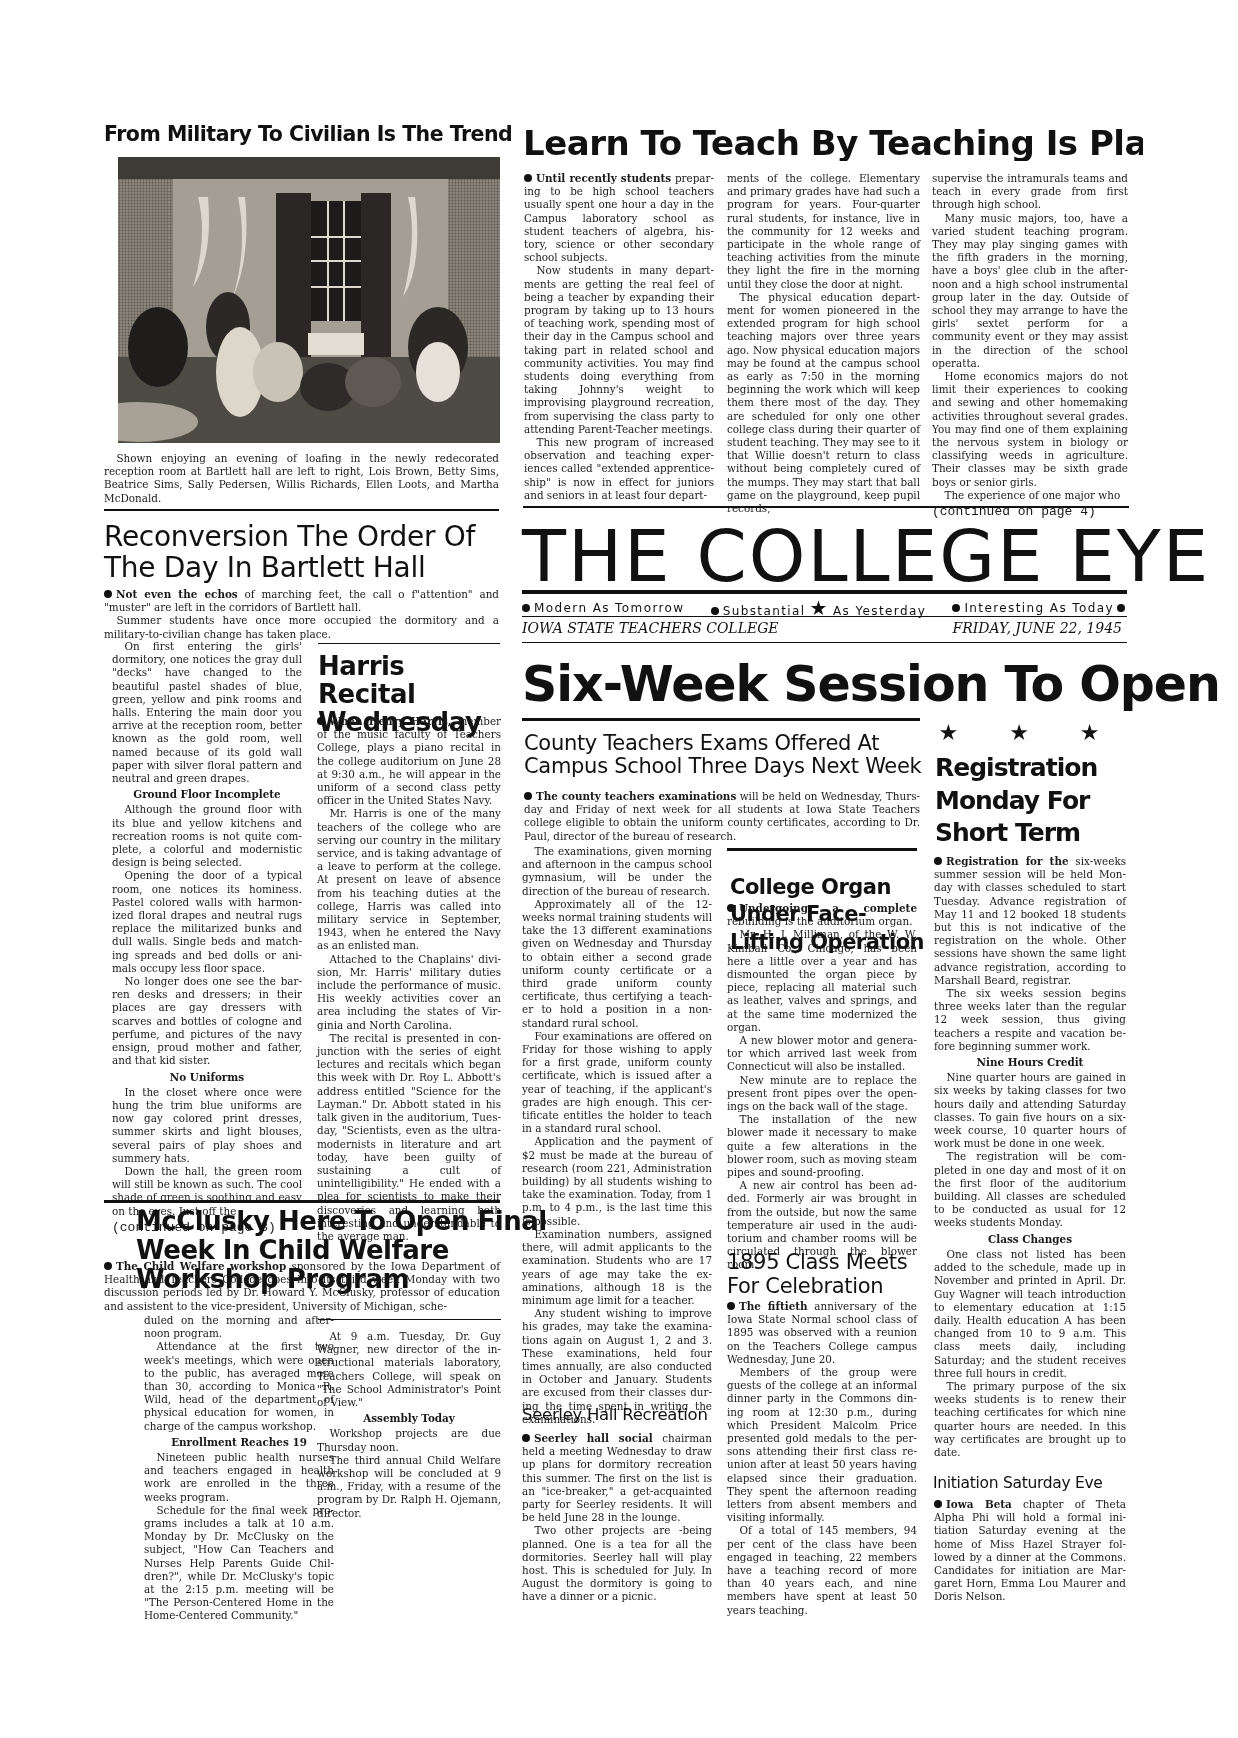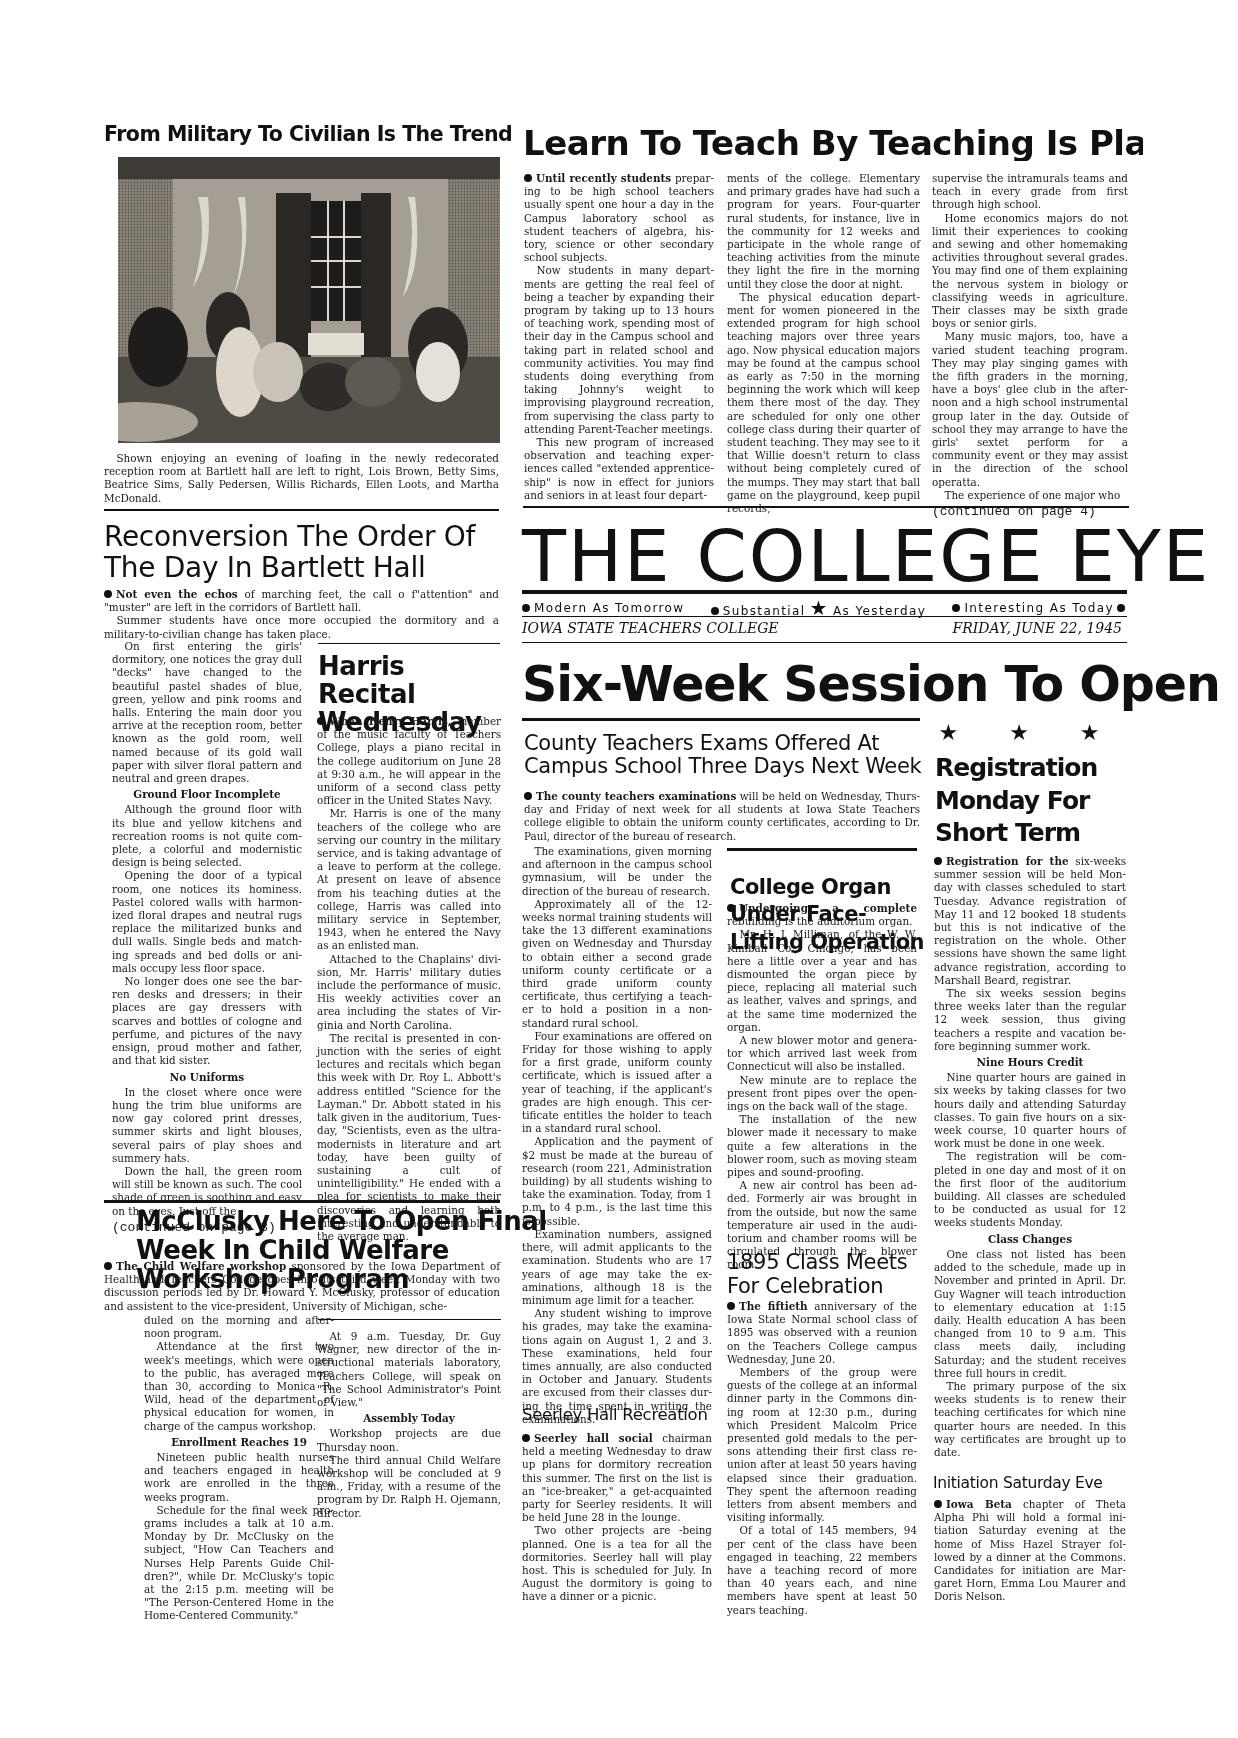--- a/index.html
+++ b/index.html
@@ -74,22 +74,22 @@
   <p class="lead"><span class="dot"></span><b>Until recently students</b> <span>prepar­ing to be high school teachers usually spent one hour a day in the Campus laboratory school as student teachers of algebra, his­tory, science or other secondary school subjects.</span></p>
   <p>Now students in many depart­ments are getting the real feel of being a teacher by expanding their program by taking up to 13 hours of teaching work, spending most of their day in the Campus school and taking part in related school and community activities. You may find students doing everything from taking Johnny's weight to improvising playground recreation, from supervising the class party to attending Parent-Teacher meet­ings.</p>
   <p>This new program of increased observation and teaching exper­iences called "extended apprentice­ship" is now in effect for juniors and seniors in at least four depart-</p>
 </div>
 <div class="abs body" style="left:727px;top:172px;width:193px;">
   <p class="lead">ments of the college. Elementary and primary grades have had such a program for years. Four-quarter rural students, for instance, live in the community for 12 weeks and participate in the whole range of teaching activities from the minute they light the fire in the morning until they close the door at night.</p>
   <p>The physical education depart­ment for women pioneered in the extended program for high school teaching majors over three years ago. Now physical education ma­jors may be found at the campus school as early as 7:50 in the morning beginning the work which will keep them there most of the day. They are scheduled for only one other college class during their quarter of student teaching. They may see to it that Willie doesn't return to class without being com­pletely cured of the mumps. They may start that ball game on the playground, keep pupil records,</p>
 </div>
 <div class="abs body" style="left:932px;top:172px;width:196px;">
   <p class="lead">supervise the intramurals teams and teach in every grade from first through high school.</p>
+  <p>Many music majors, too, have a varied student teaching program. They may play singing games with the fifth graders in the morning, have a boys' glee club in the after­noon and a high school instrumen­tal group later in the day. Outside of school they may arrange to have the girls' sextet perform for a community event or they may as­sist in the direction of the school operatta.</p>
   <p>Home economics majors do not limit their experiences to cooking and sewing and other homemaking activities throughout several gra­des. You may find one of them explaining the nervous system in biology or classifying weeds in agriculture. Their classes may be sixth grade boys or senior girls.</p>
-  <p>Many music majors, too, have a varied student teaching program. They may play singing games with the fifth graders in the morning, have a boys' glee club in the after­noon and a high school instrumen­tal group later in the day. Outside of school they may arrange to have the girls' sextet perform for a community event or they may as­sist in the direction of the school operatta.</p>
   <p>The experience of one major who</p>
   <div class="cont">(continued on page 4)</div>
 </div>
 <div class="rule" style="left:523px;top:506px;width:606px;height:2px;"></div>
 
 <div class="abs mast-title" style="left:522px;top:520px;">THE COLLEGE EYE</div>
 <div class="rule" style="left:522px;top:590px;width:605px;height:4px;"></div>
 <div class="abs mast-motto" style="left:522px;top:596px;width:607px;">
   <span><span class="dot"></span><span>Modern As Tomorrow</span></span>
   <span><span class="dot"></span><span>Substantial</span><span style="font-size:20px;margin:0 4px;">★</span><span>As Yesterday</span></span>

